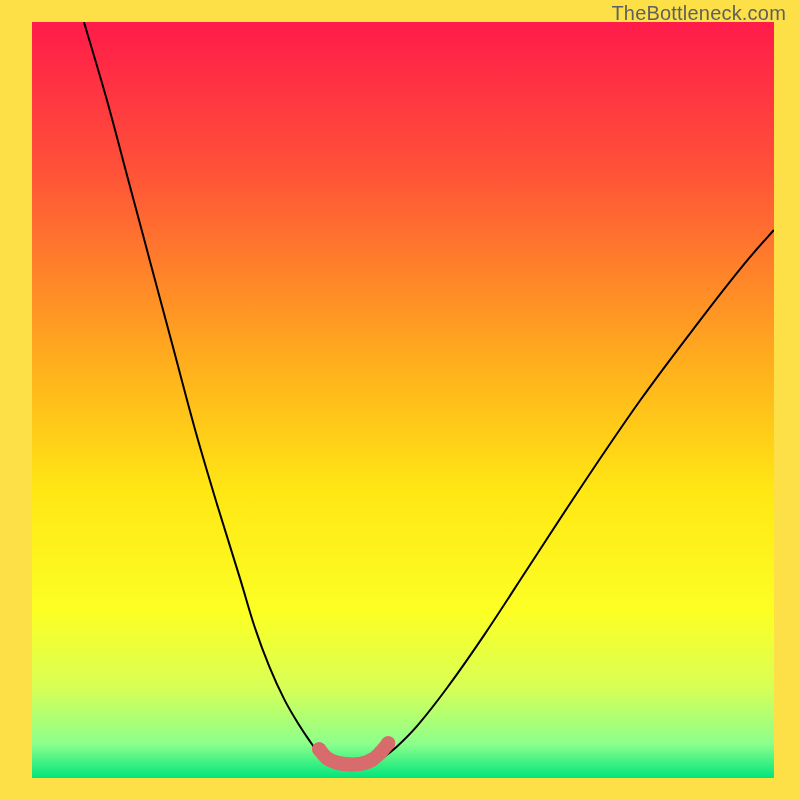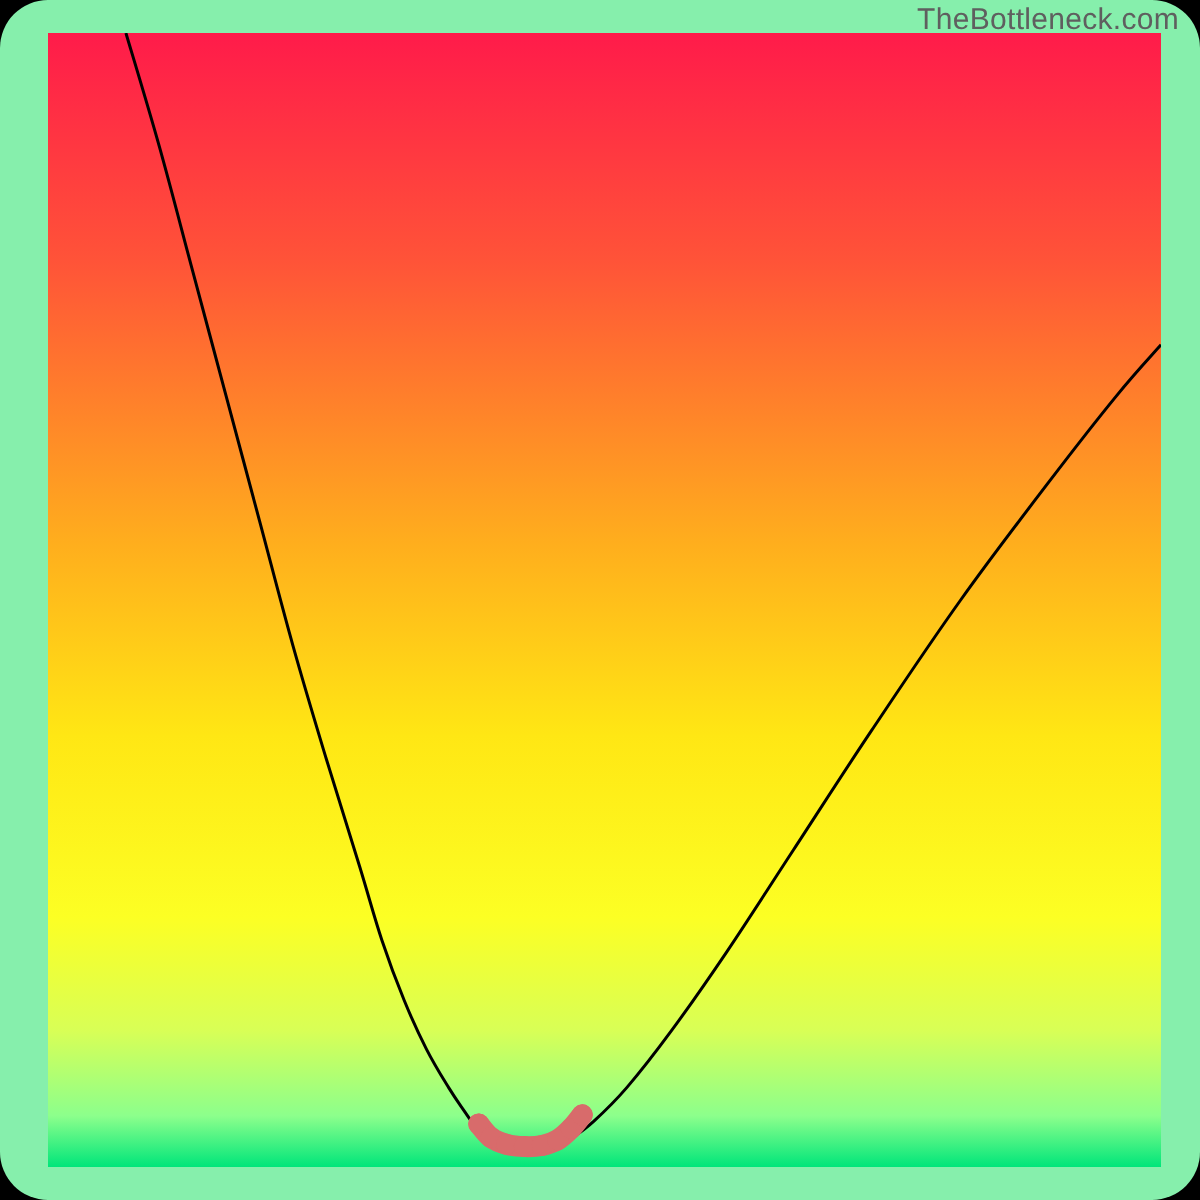--- a/index.html
+++ b/index.html
@@ -10,22 +10,21 @@
     background: #000;
     overflow: hidden;
     font-family: Arial, Helvetica, sans-serif;
   }
   .frame {
     position: absolute;
     left: 0;
     top: 0;
     width: 800px;
     height: 800px;
-    background: #86efac;
-    border-radius: 32px;
+    background: #fde047;
   }
   .plot {
     position: absolute;
     left: 32px;
     top: 22px;
     width: 742px;
     height: 756px;
     
   }
   .watermark {

